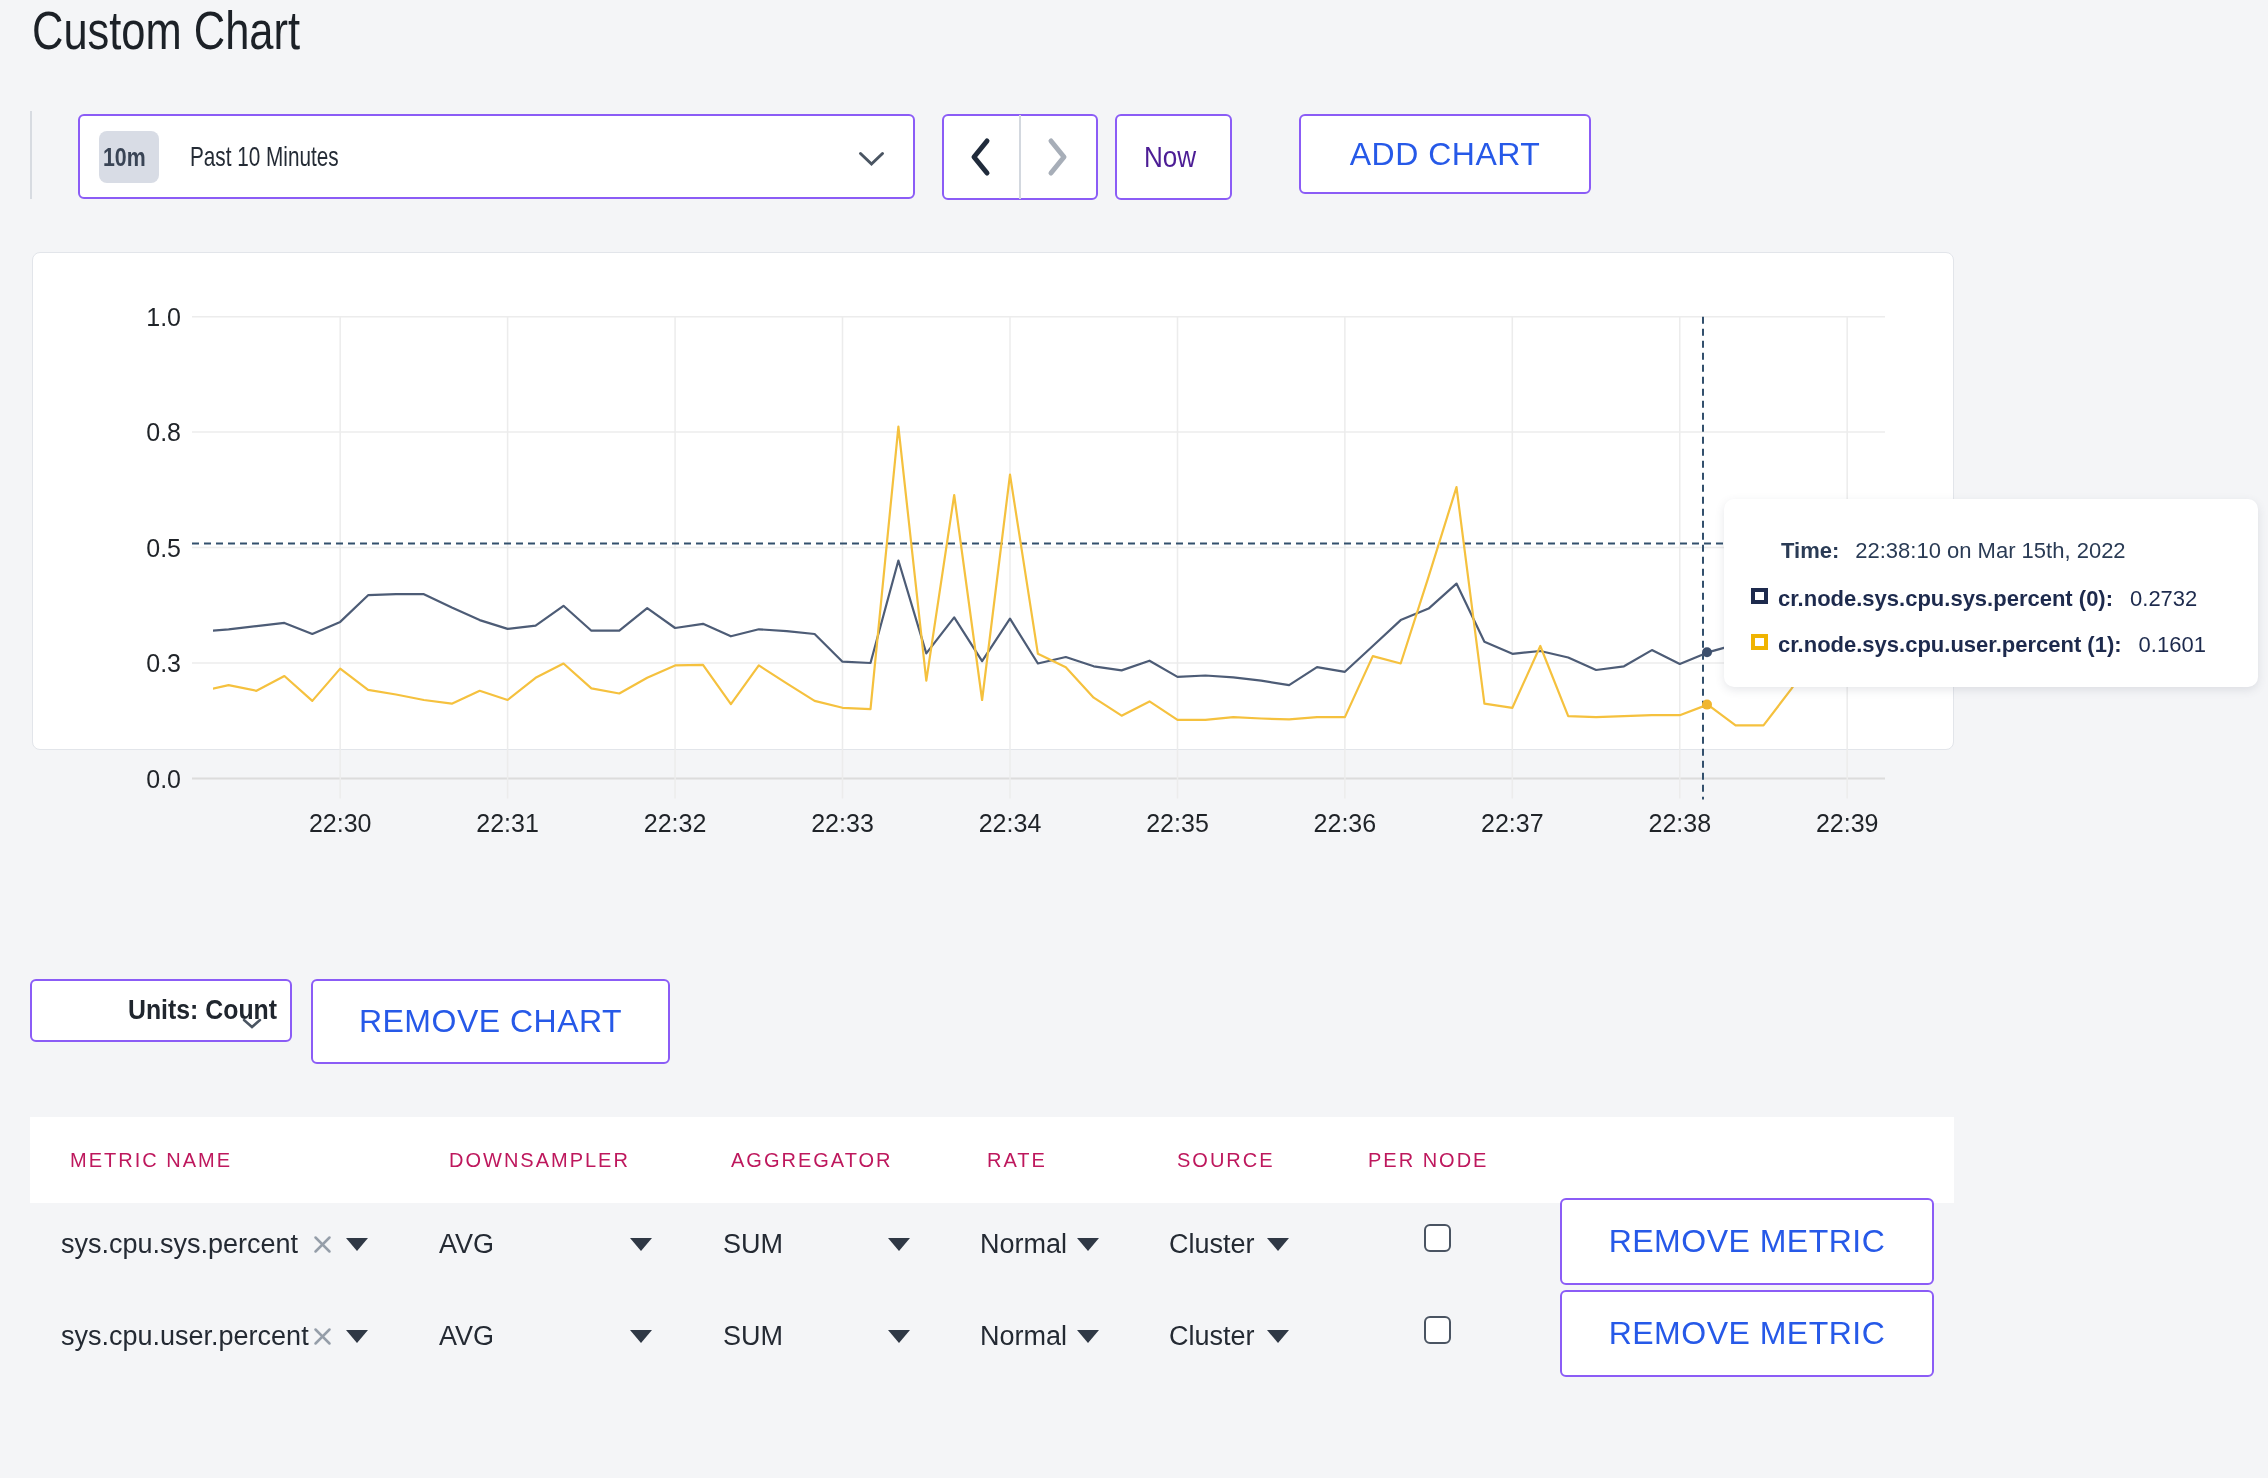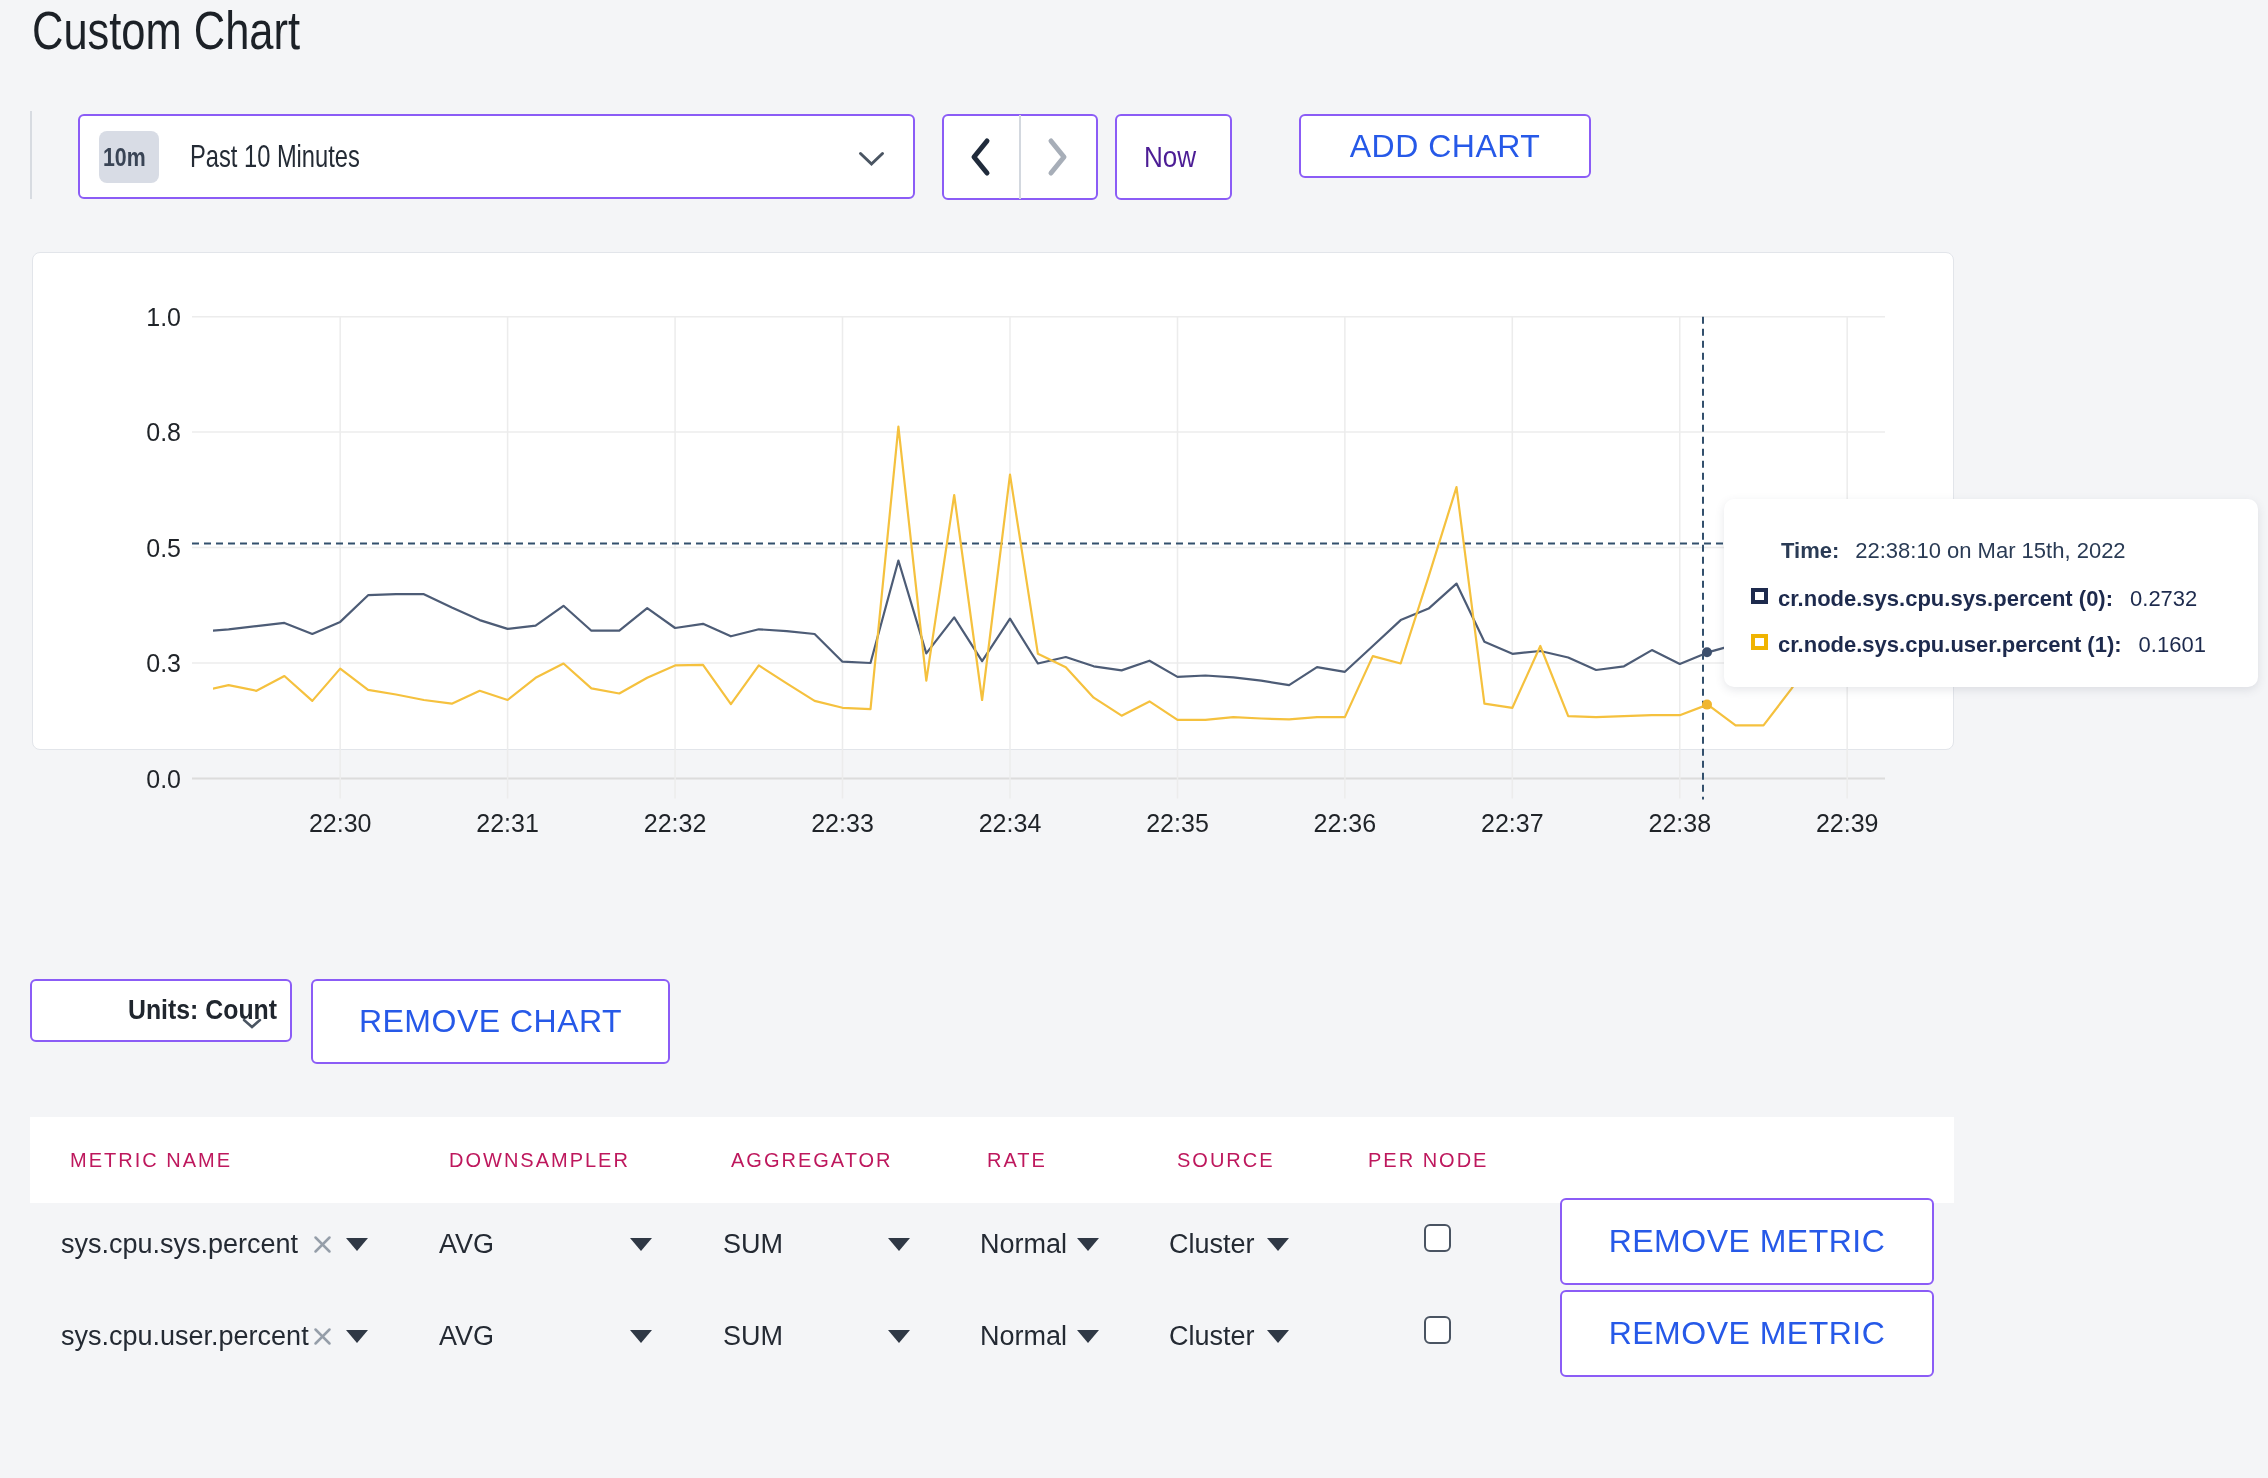--- a/index.html
+++ b/index.html
@@ -17,42 +17,42 @@
 <div id="page">
 
 <div class="abs" style="left:32px;top:0px;font-size:53px;color:#1c2127;"><span class="sx" style="transform:scaleX(0.82);">Custom Chart</span></div>
 
 <div class="abs" style="left:30px;top:111px;width:2px;height:88px;background:#d7dbe1;"></div>
 
 <div class="btn" style="left:78px;top:114px;width:837px;height:85px;justify-content:flex-start;">
   <div class="abs" style="left:19px;top:15px;width:60px;height:52px;background:#d8dce5;border-radius:8px;display:flex;align-items:center;justify-content:center;font-size:26px;font-weight:bold;color:#394455;">
         <span class="sx" style="transform:scaleX(0.82);">10m</span>
       </div>
-  <div class="abs" style="left:110px;top:0;height:100%;display:flex;align-items:center;font-size:32px;color:#242b35;">
+  <div class="abs" style="left:110px;top:0;height:100%;display:flex;align-items:center;font-size:28px;color:#242b35;">
         <span class="sx" style="transform:scaleX(0.74);">Past 10 Minutes</span>
       </div>
   <svg class="abs" style="right:28px;top:35px;" width="27" height="16" viewBox="0 0 27 16">
         <path d="M2.5 2.5 L13.5 13 L24.5 2.5" fill="none" stroke="#4a5562" stroke-width="3" stroke-linecap="round"></path>
       </svg>
 </div>
 
 <div class="btn" style="left:942px;top:114px;width:156px;height:86px;"></div>
 <div class="abs" style="left:1019px;top:115px;width:2px;height:84px;background:#d3d8df;"></div>
 <svg class="abs" style="left:966px;top:136px;" width="28" height="42" viewBox="0 0 28 42">
       <path d="M21 5 L8 21 L21 37" fill="none" stroke="#202b3b" stroke-width="5" stroke-linecap="round" stroke-linejoin="round"></path>
     </svg>
 <svg class="abs" style="left:1044px;top:136px;" width="28" height="42" viewBox="0 0 28 42">
       <path d="M7 5 L20 21 L7 37" fill="none" stroke="#a7aeb8" stroke-width="5" stroke-linecap="round" stroke-linejoin="round"></path>
     </svg>
 
 <div class="btn" style="left:1115px;top:114px;width:117px;height:86px;">
       <span style="font-size:29px;color:#4c1d95;"><span class="sx" style="transform:scaleX(0.9);">Now</span></span>
     </div>
 
-<div class="btn" style="left:1299px;top:114px;width:292px;height:64px;">
+<div class="btn" style="left:1299px;top:114px;width:292px;height:80px;">
       <span class="bluetxt">ADD CHART</span>
     </div>
 
 <div class="abs" style="left:32px;top:252px;width:1922px;height:498px;background:#fff;border:1.5px solid #e2e5ea;border-radius:8px;">
 <svg width="1922" height="656" viewBox="0 0 1922 656" font-family="Liberation Sans, sans-serif">
 <clipPath id="pc">
           <rect x="180" y="0" width="1672" height="600"></rect>
         </clipPath>
 <line x1="159" y1="63.7" x2="1852" y2="63.7" stroke="#ececec" stroke-width="1.5"></line>
 <text x="148" y="72.7" text-anchor="end" font-size="25" fill="#1f2328">1.0</text>

